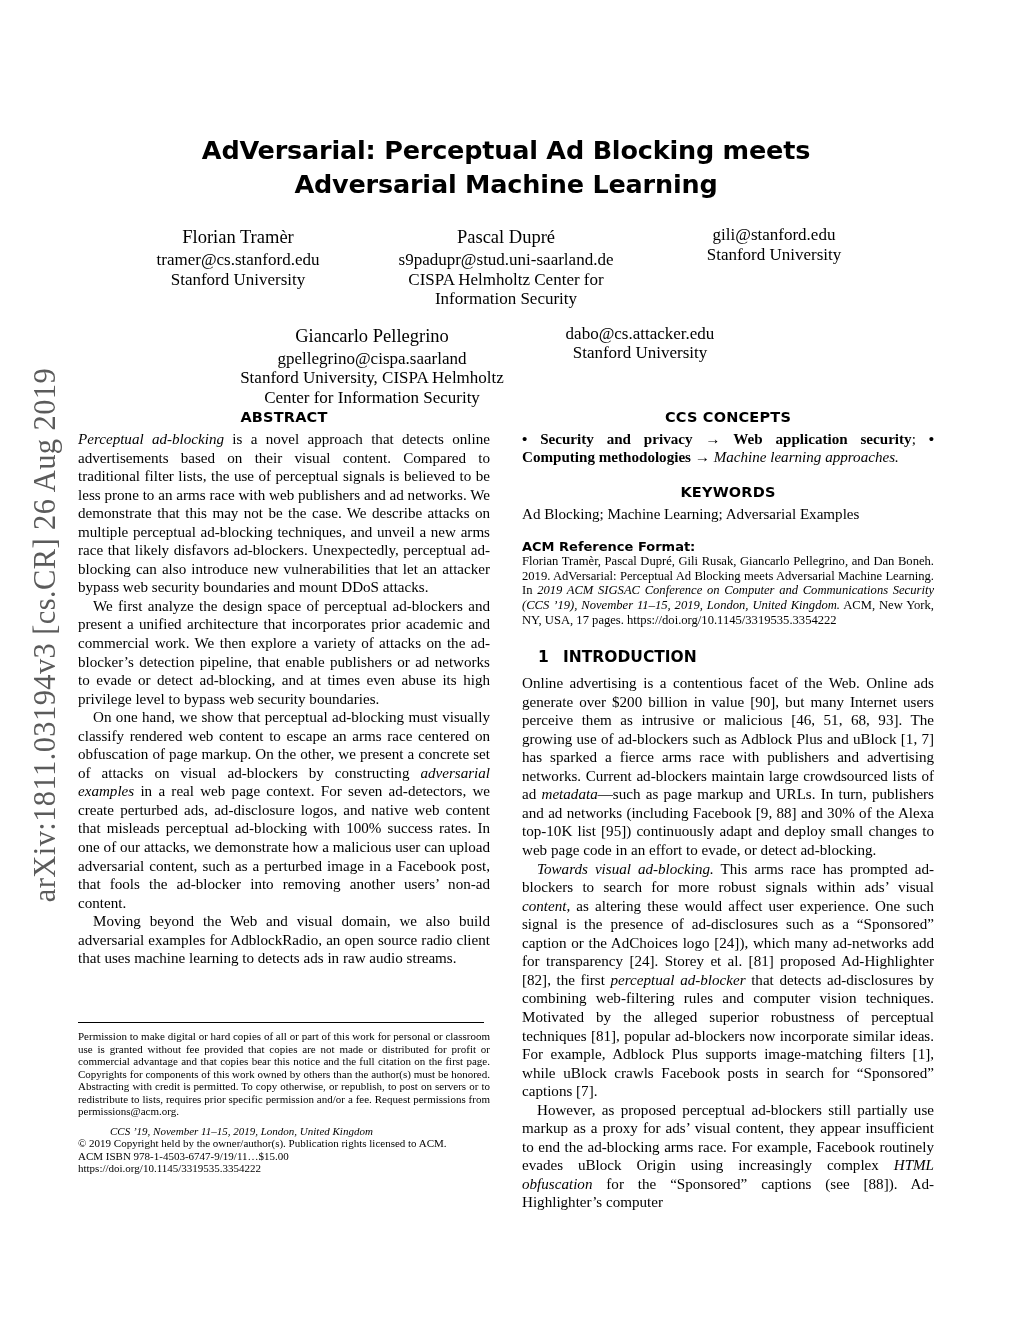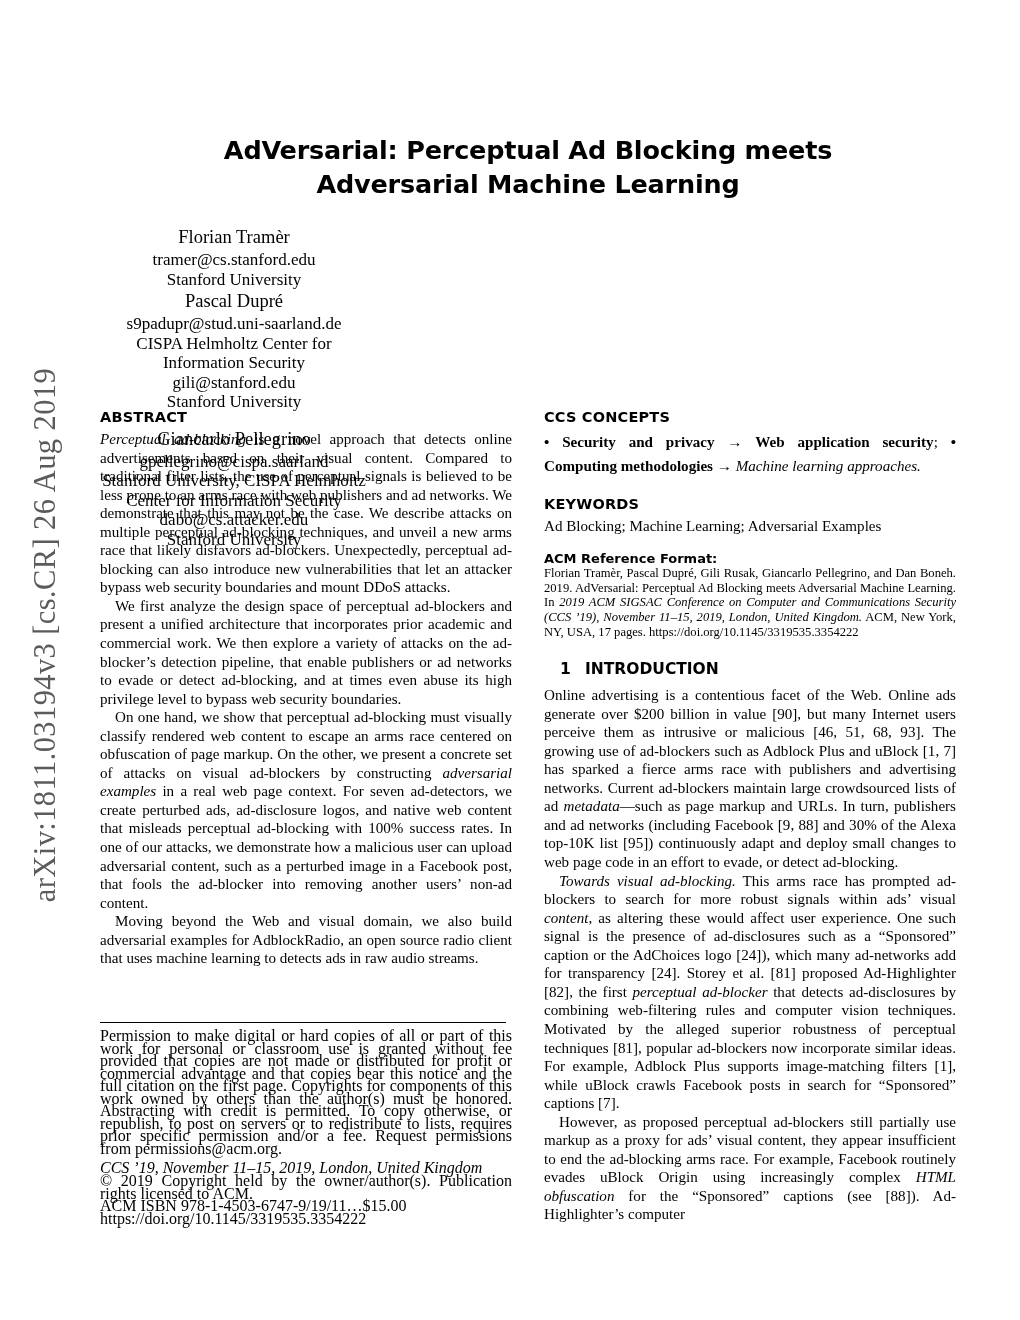--- a/index.html
+++ b/index.html
@@ -33,21 +33,21 @@
     white-space: nowrap;
     font-family: "Liberation Serif", "DejaVu Serif", serif;
     font-size: 30.5px;
     letter-spacing: 0.4px;
     color: #5b5b5b;
   }
 
   
   #page {
     position: absolute;
-    left: 100px;
+    left: 78px;
     top: 0;
     width: 856px;
     height: 1120px;
   }
 
   
   #title-block {
     padding-top: 133px;
     text-align: center;
   }
@@ -61,21 +61,20 @@
     width: 640px;
   }
   #paper-title .tline { display: block; }
 
   
   .author-row {
     display: flex;
     justify-content: center;
     align-items: flex-start;
     text-align: center;
-    flex-direction: column;
   }
   #author-row-1 { margin-top: 24px; }
   #author-row-2 { margin-top: 15px; }
   #author-row-1 .author { width: 268px; }
   #author-row-2 .author { width: 268px; }
   .author-name {
     font-size: 18.5px;
     line-height: 24px;
     margin-bottom: 1px;
   }
@@ -100,20 +99,21 @@
   #col-left  { left: 0px; }
   #col-right { left: 444px; }
 
   h2.sec-head {
     font-family: "DejaVu Sans", "Liberation Sans", sans-serif;
     font-size: 14.5px;
     font-weight: bold;
     letter-spacing: 0.2px;
     margin: 0 0 3px 0;
     line-height: 19px;
+    text-align: center;
   }
   h2.sec-head.spaced { margin-top: 17px; }
   h2.num-head {
     font-family: "DejaVu Sans", "Liberation Sans", sans-serif;
     font-size: 15.5px;
     font-weight: bold;
     margin: 20px 0 6px 16px;
     line-height: 21px;
   }
   h2.num-head .secnum { display: inline-block; width: 25px; }
@@ -125,21 +125,21 @@
     text-align: justify;
     text-justify: inter-word;
     hyphens: none;
   }
   p.body.indent { text-indent: 15px; }
   p.body.tight { text-align: justify; }
   i, em { font-style: italic; }
 
   .ccs-text {
     font-size: 15.1px;
-    line-height: 24px;
+    line-height: 18px;
     margin: 0;
     text-align: justify;
   }
   .ccs-text b { font-weight: bold; }
 
   .refblock {
     font-size: 12.6px;
     line-height: 14.6px;
     margin: 16px 0 0 0;
     text-align: justify;
@@ -157,26 +157,26 @@
     top: 1022px;
     width: 412px;
   }
   #copyright-rule {
     width: 406px;
     height: 0;
     border-top: 1.1px solid #000;
     margin: 0 0 7px 0;
   }
   .cr-text {
-    font-size: 16px;
+    font-size: 11px;
     line-height: 12.55px;
     margin: 0;
     text-align: justify;
   }
-  .cr-gap { margin-top: 7px; }
+  .cr-gap { margin-top: 7px; margin-left: 32px; }
   .cr-text.ital { font-style: italic; }
 </style>
 </head>
 <body>
 
 <div id="arxiv-stamp">
   <div class="stamp-text">arXiv:1811.03194v3  [cs.CR]  26 Aug 2019</div>
 </div>
 
 <div id="page">

